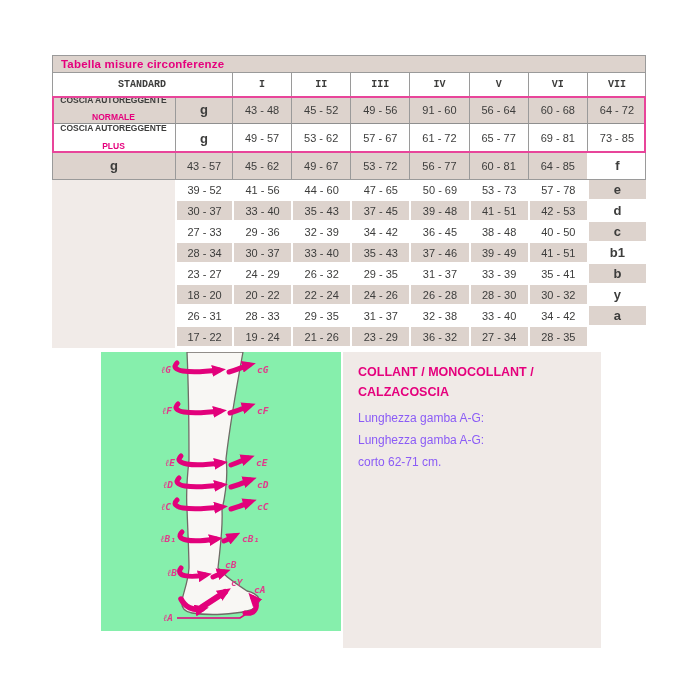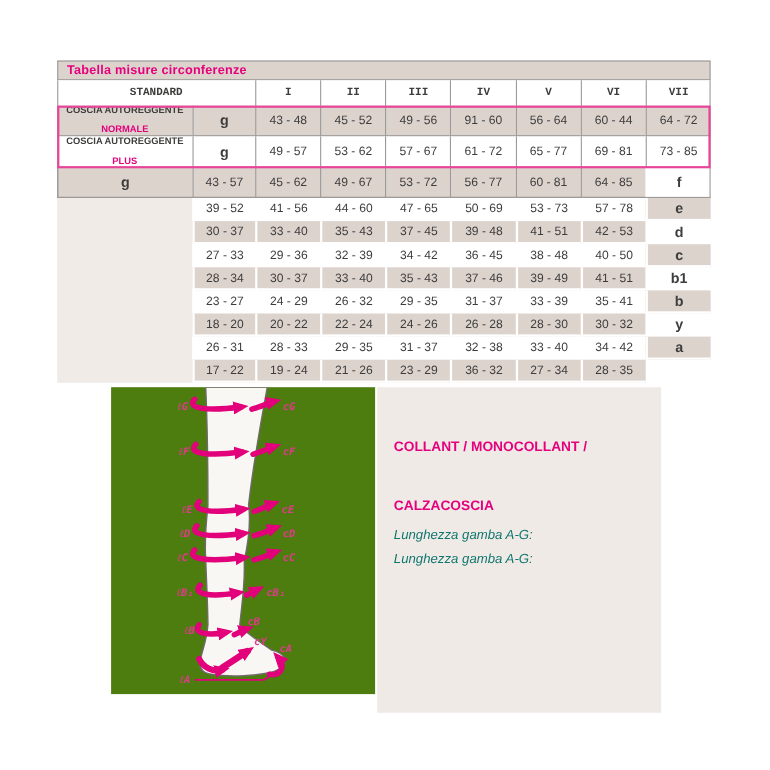--- a/index.html
+++ b/index.html
@@ -31,28 +31,28 @@
   .vsepw{border-left:2px solid #fff;}
   .white{background:#fff;}
   .beige{background:#ddd3cd;}
   .merged{grid-column:1;grid-row:5 / span 8;background:#f1ebe8;}
   .upper-outline{position:absolute;left:0;top:0;width:100%;height:107px;box-sizing:border-box;
                  border:1px solid #9a9a9a;border-top:none;pointer-events:none;}
   .pink-box{position:absolute;left:0;top:23px;width:100%;height:57px;box-sizing:border-box;
             border:2px solid #e8459a;pointer-events:none;}
 
   
-  .leg-box{position:absolute;left:101px;top:352px;width:240px;height:279px;background:#4d7c0f;}
+  .leg-box{position:absolute;left:101px;top:352px;width:240px;height:279px;background:#86efac;}
   .leg-box svg{display:block;}
   .band-label{font-family:"DejaVu Sans Mono", monospace;font-style:italic;font-size:9.5px;
               fill:#e13a8b;font-weight:bold;}
   .info-box{position:absolute;left:343px;top:352px;width:258px;height:296px;background:#f0eae7;
             box-sizing:border-box;padding:10px 10px 0 15px;}
-  .info-title{color:#e5007d;font-weight:bold;font-size:12.5px;line-height:20px;margin-top:34px;}
-  .info-line{color:#0f766e;font-size:12px;line-height:22px;font-style:italic;}
+  .info-title{color:#e5007d;font-weight:bold;font-size:12.5px;line-height:20px;}
+  .info-line{color:#8b5cf6;font-size:12px;line-height:22px;}
   .info-line.first{margin-top:5px;}
 </style>
 </head>
 <body>
 
 <div class="page">
 
   <div class="size-table">
     <div class="title-bar">Tabella misure circonferenze</div>
     <div class="grid-wrap">
@@ -68,21 +68,21 @@
           <div class="c plabel row0 hb">
             <span>COSCIA AUTOREGGENTE</span>
             <span class="variant">NORMALE</span>
           </div>
           <div class="c letter vsep row0 hb">g</div>
           <div class="c val vsep row0 hb">43 - 48</div>
           <div class="c val vsep row0 hb">45 - 52</div>
           <div class="c val vsep row0 hb">49 - 56</div>
           <div class="c val vsep row0 hb">91 - 60</div>
           <div class="c val vsep row0 hb">56 - 64</div>
-          <div class="c val vsep row0 hb">60 - 44</div>
+          <div class="c val vsep row0 hb">60 - 68</div>
           <div class="c val vsep row0 hb">64 - 72</div>
           <div class="c plabel row1">
             <span>COSCIA AUTOREGGENTE</span>
             <span class="variant">PLUS</span>
           </div>
           <div class="c letter vsep row1">g</div>
           <div class="c val vsep row1">49 - 57</div>
           <div class="c val vsep row1">53 - 62</div>
           <div class="c val vsep row1">57 - 67</div>
           <div class="c val vsep row1">61 - 72</div>
@@ -246,15 +246,16 @@
       <path d="M76,266 L139,266 L153,257" fill="none" stroke="#e2017b" stroke-width="1.6"></path>
       <text class="band-label" x="72" y="269" text-anchor="end">ℓA</text>
     </svg>
   </div>
 
   <div class="info-box">
     <div class="info-title">COLLANT / MONOCOLLANT /</div>
     <div class="info-title">CALZACOSCIA</div>
     <div class="info-line first">Lunghezza gamba A-G:</div>
     <div class="info-line">Lunghezza gamba A-G:</div>
+    <div class="info-line">corto 62-71 cm.</div>
   </div>
 
 </div>
 
 </body></html>

